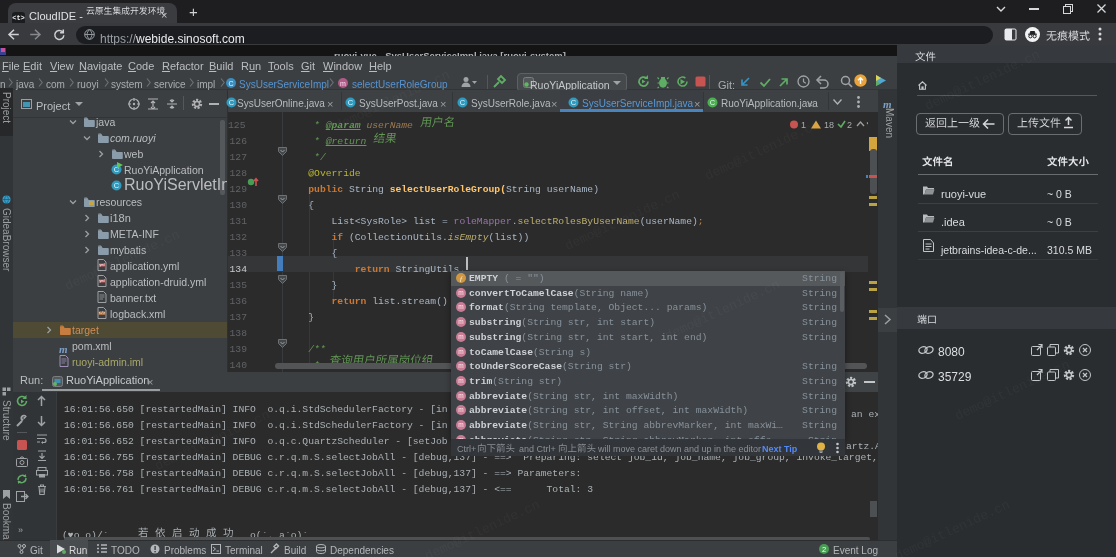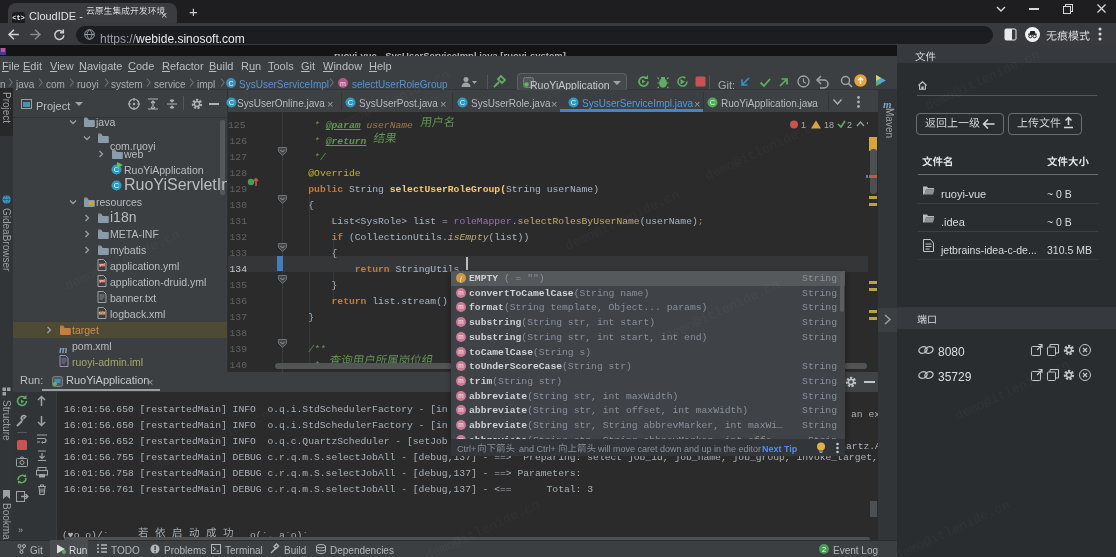--- a/index.html
+++ b/index.html
@@ -365,21 +365,21 @@
       <svg width="8" height="8" viewBox="0 0 8 8" style="display:block;overflow:visible;">
         <path d="M1 2.5l3 3 3-3" stroke="#9da0a2" stroke-width="1.3" fill="none"></path>
       </svg>
     </div>
     <div style="position:absolute;left:97px;top:132px;">
       <svg width="12" height="11" viewBox="0 0 12 11" style="display:block;overflow:visible;">
         <path d="M1 2.5h3.5l1.3 1.5H11a0.8 0.8 0 0 1 0.8 0.8v5.4a0.8 0.8 0 0 1-0.8 0.8H1.8A0.8 0.8 0 0 1 1 10.2z" fill="#8a9ba9"></path>
         <path d="M1 2.5V2a0.8 0.8 0 0 1 0.8-0.5H4l1 1.5" fill="#8a9ba9"></path>
       </svg>
     </div>
-    <div style="position:absolute;left:110px;top:136px;"><span style="color:#bbbdbf;font-size:10.5px;line-height:11px">com.ruoyi</span></div>
+    <div style="position:absolute;left:110px;top:128px;font-style:italic;"><span style="color:#bbbdbf;font-size:10.5px;line-height:11px">com.ruoyi</span></div>
     <div style="position:absolute;left:97px;top:150px;">
       <svg width="8" height="8" viewBox="0 0 8 8" style="display:block;overflow:visible;">
         <path d="M2.5 1l3 3-3 3" stroke="#9da0a2" stroke-width="1.3" fill="none"></path>
       </svg>
     </div>
     <div style="position:absolute;left:111px;top:148px;">
       <svg width="12" height="11" viewBox="0 0 12 11" style="display:block;overflow:visible;">
         <path d="M1 2.5h3.5l1.3 1.5H11a0.8 0.8 0 0 1 0.8 0.8v5.4a0.8 0.8 0 0 1-0.8 0.8H1.8A0.8 0.8 0 0 1 1 10.2z" fill="#8a9ba9"></path>
         <path d="M1 2.5V2a0.8 0.8 0 0 1 0.8-0.5H4l1 1.5" fill="#8a9ba9"></path>
       </svg>
@@ -419,21 +419,21 @@
       <svg width="8" height="8" viewBox="0 0 8 8" style="display:block;overflow:visible;">
         <path d="M2.5 1l3 3-3 3" stroke="#9da0a2" stroke-width="1.3" fill="none"></path>
       </svg>
     </div>
     <div style="position:absolute;left:97px;top:212px;">
       <svg width="12" height="11" viewBox="0 0 12 11" style="display:block;overflow:visible;">
         <path d="M1 2.5h3.5l1.3 1.5H11a0.8 0.8 0 0 1 0.8 0.8v5.4a0.8 0.8 0 0 1-0.8 0.8H1.8A0.8 0.8 0 0 1 1 10.2z" fill="#8a9ba9"></path>
         <path d="M1 2.5V2a0.8 0.8 0 0 1 0.8-0.5H4l1 1.5" fill="#8a9ba9"></path>
       </svg>
     </div>
-    <div style="position:absolute;left:110px;top:208px;"><span style="color:#bbbdbf;font-size:14px;line-height:11px">i18n</span></div>
+    <div style="position:absolute;left:110px;top:208px;"><span style="color:#bbbdbf;font-size:11px;line-height:11px">i18n</span></div>
     <div style="position:absolute;left:83px;top:230px;">
       <svg width="8" height="8" viewBox="0 0 8 8" style="display:block;overflow:visible;">
         <path d="M2.5 1l3 3-3 3" stroke="#9da0a2" stroke-width="1.3" fill="none"></path>
       </svg>
     </div>
     <div style="position:absolute;left:97px;top:228px;">
       <svg width="12" height="11" viewBox="0 0 12 11" style="display:block;overflow:visible;">
         <path d="M1 2.5h3.5l1.3 1.5H11a0.8 0.8 0 0 1 0.8 0.8v5.4a0.8 0.8 0 0 1-0.8 0.8H1.8A0.8 0.8 0 0 1 1 10.2z" fill="#8a9ba9"></path>
         <path d="M1 2.5V2a0.8 0.8 0 0 1 0.8-0.5H4l1 1.5" fill="#8a9ba9"></path>
       </svg>
@@ -616,21 +616,21 @@
         <path d="M2.5 3l2 2 2-2" stroke="#9da0a2" fill="none"></path>
       </svg>
     </div>
     <div style="position:absolute;left:247px;top:176px;">
       <svg width="12" height="12" viewBox="0 0 12 12" style="display:block;overflow:visible;">
         <circle cx="4" cy="6" r="3.2" fill="#499c54"></circle>
         <path d="M9 10V3M7 5l2-2.2L11 5" stroke="#c75450" stroke-width="1.6" fill="none"></path>
       </svg>
     </div>
     <div style="position:absolute;left:285px;top:114px;"><span class="mono" style="font-size:9.7px;line-height:12px"><span style="color:#629755;font-style:italic;">     * </span><span style="color:#629755;font-weight:bold;font-style:italic;text-decoration:underline;">@param</span><span style="color:#9d7a52;font-style:italic;"> userName </span></span></div>
-    <div style="position:absolute;left:285px;top:130px;"><span class="mono" style="font-size:9.7px;line-height:12px"><span style="color:#629755;font-style:italic;">     * </span><span style="color:#629755;font-weight:bold;font-style:italic;text-decoration:underline;">@return</span></span></div>
+    <div style="position:absolute;left:285px;top:130px;"><span class="mono" style="font-size:9.7px;line-height:12px"><span style="color:#629755;font-style:italic;">     * </span><span style="color:#629755;font-weight:normal;font-style:italic;text-decoration:underline;">@return</span></span></div>
     <div style="position:absolute;left:285px;top:146px;"><span class="mono" style="font-size:9.7px;line-height:12px"><span style="color:#629755;font-style:italic;">     */</span></span></div>
     <div style="position:absolute;left:285px;top:162px;"><span class="mono" style="font-size:9.7px;line-height:12px"><span style="color:#bbb529;">    @Override</span></span></div>
     <div style="position:absolute;left:285px;top:178px;"><span class="mono" style="font-size:9.7px;line-height:12px"><span style="color:#a9b7c6;">    </span><span style="color:#cc7832;font-weight:bold;">public </span><span style="color:#a9b7c6;">String </span><span style="color:#ffc66d;font-weight:bold;">selectUserRoleGroup(</span><span style="color:#a9b7c6;">String userName)</span></span></div>
     <div style="position:absolute;left:285px;top:194px;"><span class="mono" style="font-size:9.7px;line-height:12px"><span style="color:#a9b7c6;">    {</span></span></div>
     <div style="position:absolute;left:285px;top:210px;"><span class="mono" style="font-size:9.7px;line-height:12px"><span style="color:#a9b7c6;">        List&lt;SysRole&gt; list = </span><span style="color:#9876aa;">roleMapper</span><span style="color:#a9b7c6;">.</span><span style="color:#bdae6f;">selectRolesByUserName</span><span style="color:#a9b7c6;">(userName)</span><span style="color:#cc8842;">;</span></span></div>
     <div style="position:absolute;left:285px;top:226px;"><span class="mono" style="font-size:9.7px;line-height:12px"><span style="color:#a9b7c6;">        </span><span style="color:#cc7832;font-weight:bold;">if </span><span style="color:#a9b7c6;">(CollectionUtils.</span><span style="color:#bdae6f;font-style:italic;">isEmpty</span><span style="color:#a9b7c6;">(list))</span></span></div>
     <div style="position:absolute;left:285px;top:242px;"><span class="mono" style="font-size:9.7px;line-height:12px"><span style="color:#a9b7c6;">        {</span></span></div>
     <div style="position:absolute;left:285px;top:258px;"><span class="mono" style="font-size:9.7px;line-height:12px"><span style="color:#a9b7c6;">            </span><span style="color:#cc7832;font-weight:bold;">return </span><span style="color:#a9b7c6;">StringUtils.</span></span></div>
     <div style="position:absolute;left:285px;top:274px;"><span class="mono" style="font-size:9.7px;line-height:12px"><span style="color:#a9b7c6;">        }</span></span></div>
     <div style="position:absolute;left:285px;top:290px;"><span class="mono" style="font-size:9.7px;line-height:12px"><span style="color:#a9b7c6;">        </span><span style="color:#cc7832;font-weight:bold;">return </span><span style="color:#a9b7c6;">list.stream()</span></span></div>

